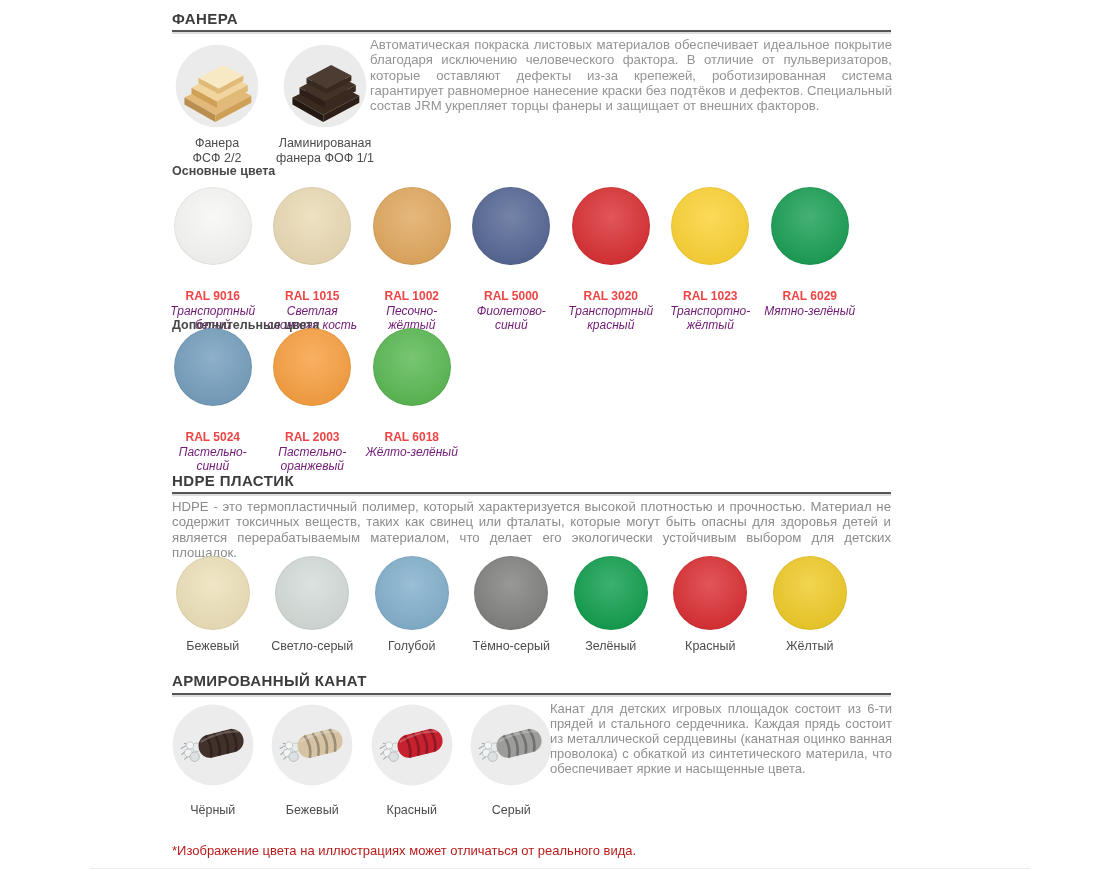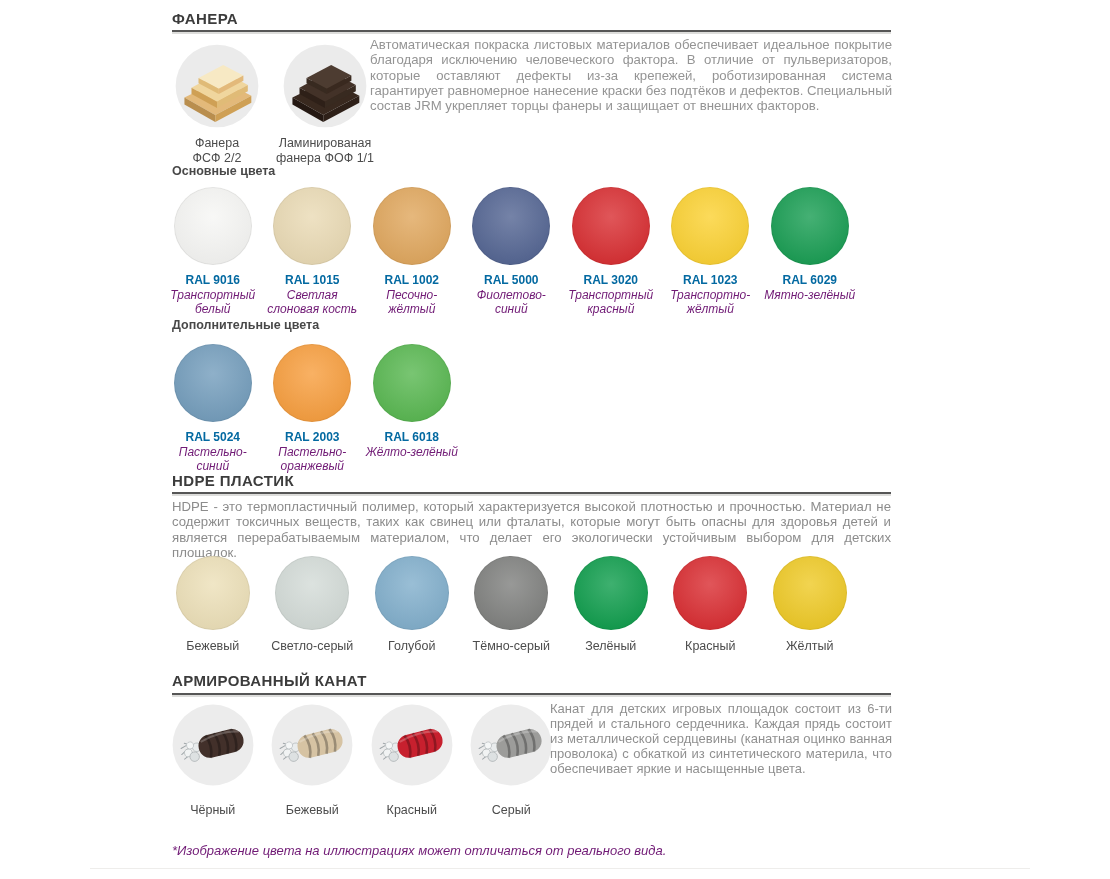--- a/index.html
+++ b/index.html
@@ -27,30 +27,30 @@
   .row-label { font-size:12.5px; font-weight:bold; color:#484848; }
   .swatch-grid { display:grid; justify-items:center; align-items:start; }
   .cols7 { grid-template-columns:repeat(7, 99.5px); }
   .cols4 { grid-template-columns:repeat(4, 99.5px); }
   .color-item { display:flex; flex-direction:column; align-items:center; }
   .circle { border-radius:50%;
             background-image:radial-gradient(circle at 50% 38%, rgba(255,255,255,.22), rgba(0,0,0,.06) 96%);
             box-shadow:inset 0 0 0 1px rgba(0,0,0,.05); }
   .d78 { width:78px; height:78px; margin-top:2px; }
   .d74 { width:74px; height:74px; margin-top:2px; }
-  .code { margin-top:8px; font-size:12px; font-weight:bold; color:#0369a1; text-align:center; }
+  .code { margin-top:24px; font-size:12px; font-weight:bold; color:#ef4444; text-align:center; }
   .cname { margin-top:1px; font-size:12px; line-height:1.2; color:#701a75; text-align:center; max-width:97px;font-style:italic; }
   .hname { margin-top:9px; font-size:12.5px; color:#4c4c4c; text-align:center; }
 
   
   .rope-item { display:flex; flex-direction:column; align-items:center; }
   .rope-item svg { width:86px; height:86px; display:block; }
   .rname { margin-top:15px; font-size:12.5px; color:#4c4c4c; text-align:center; }
 
-  .footnote { font-size:13px; color:#701a75;font-style:italic; }
+  .footnote { font-size:13px; color:#b91c1c; }
   .thin-line { height:1px; background:#eeedeb; }
 </style>
 </head>
 <body>
 
 <div class="page">
 
   <div class="abs sec-heading" style="left:172px; top:10px; width:719px;">ФАНЕРА</div>
   <div class="abs rule" style="left:172px; top:30px; width:719px;"></div>
 
@@ -131,21 +131,21 @@
       </div>
       <div class="color-item">
         <div class="circle d78" style="background-color: rgb(17, 154, 77);"></div>
         <div class="code">RAL 6029</div>
         <div class="cname">Мятно-зелёный</div>
       </div>
     </div>
 
   <div class="abs row-label" style="left:172px; top:318px;">Дополнительные цвета</div>
 
-  <div class="abs swatch-grid cols4" style="left:163px; top:342px;">
+  <div class="abs swatch-grid cols4" style="left:163px; top:326px;">
 
   <div class="color-item">
         <div class="circle d78" style="background-color: rgb(111, 154, 186);"></div>
         <div class="code">RAL 5024</div>
         <div class="cname">Пастельно-синий</div>
       </div>
       <div class="color-item">
         <div class="circle d78" style="background-color: rgb(247, 155, 56);"></div>
         <div class="code">RAL 2003</div>
         <div class="cname">Пастельно-оранжевый</div>

